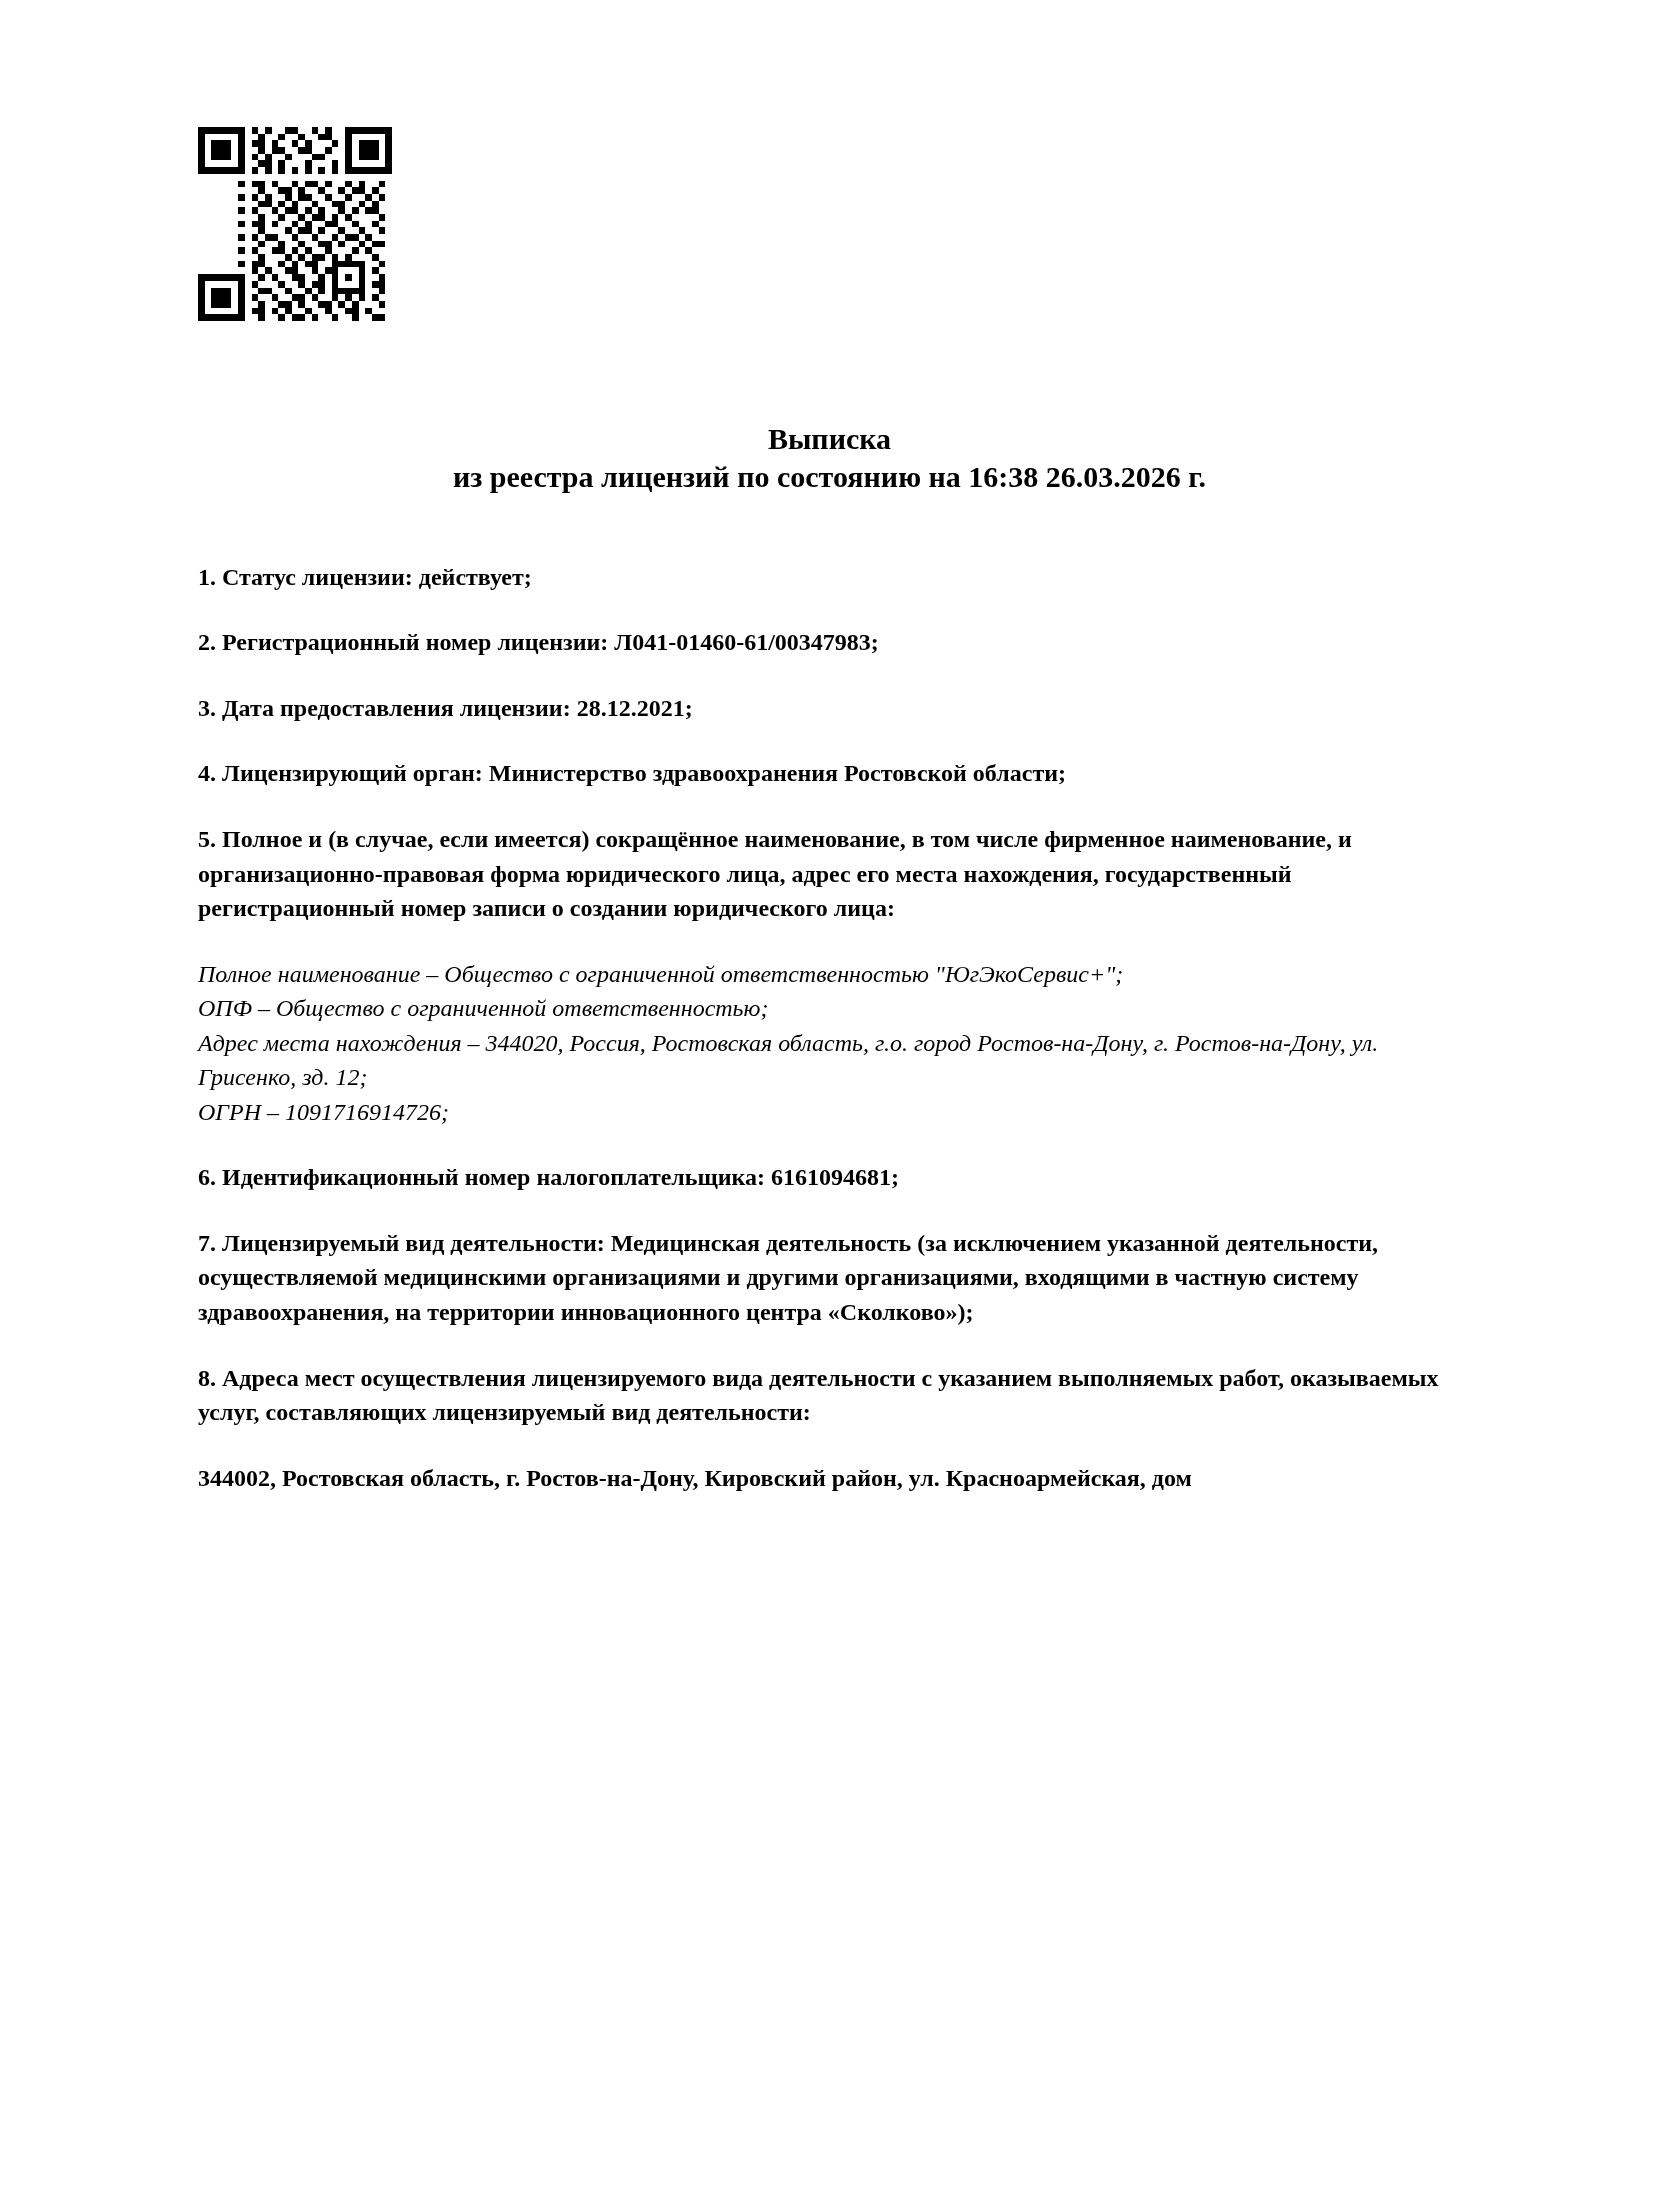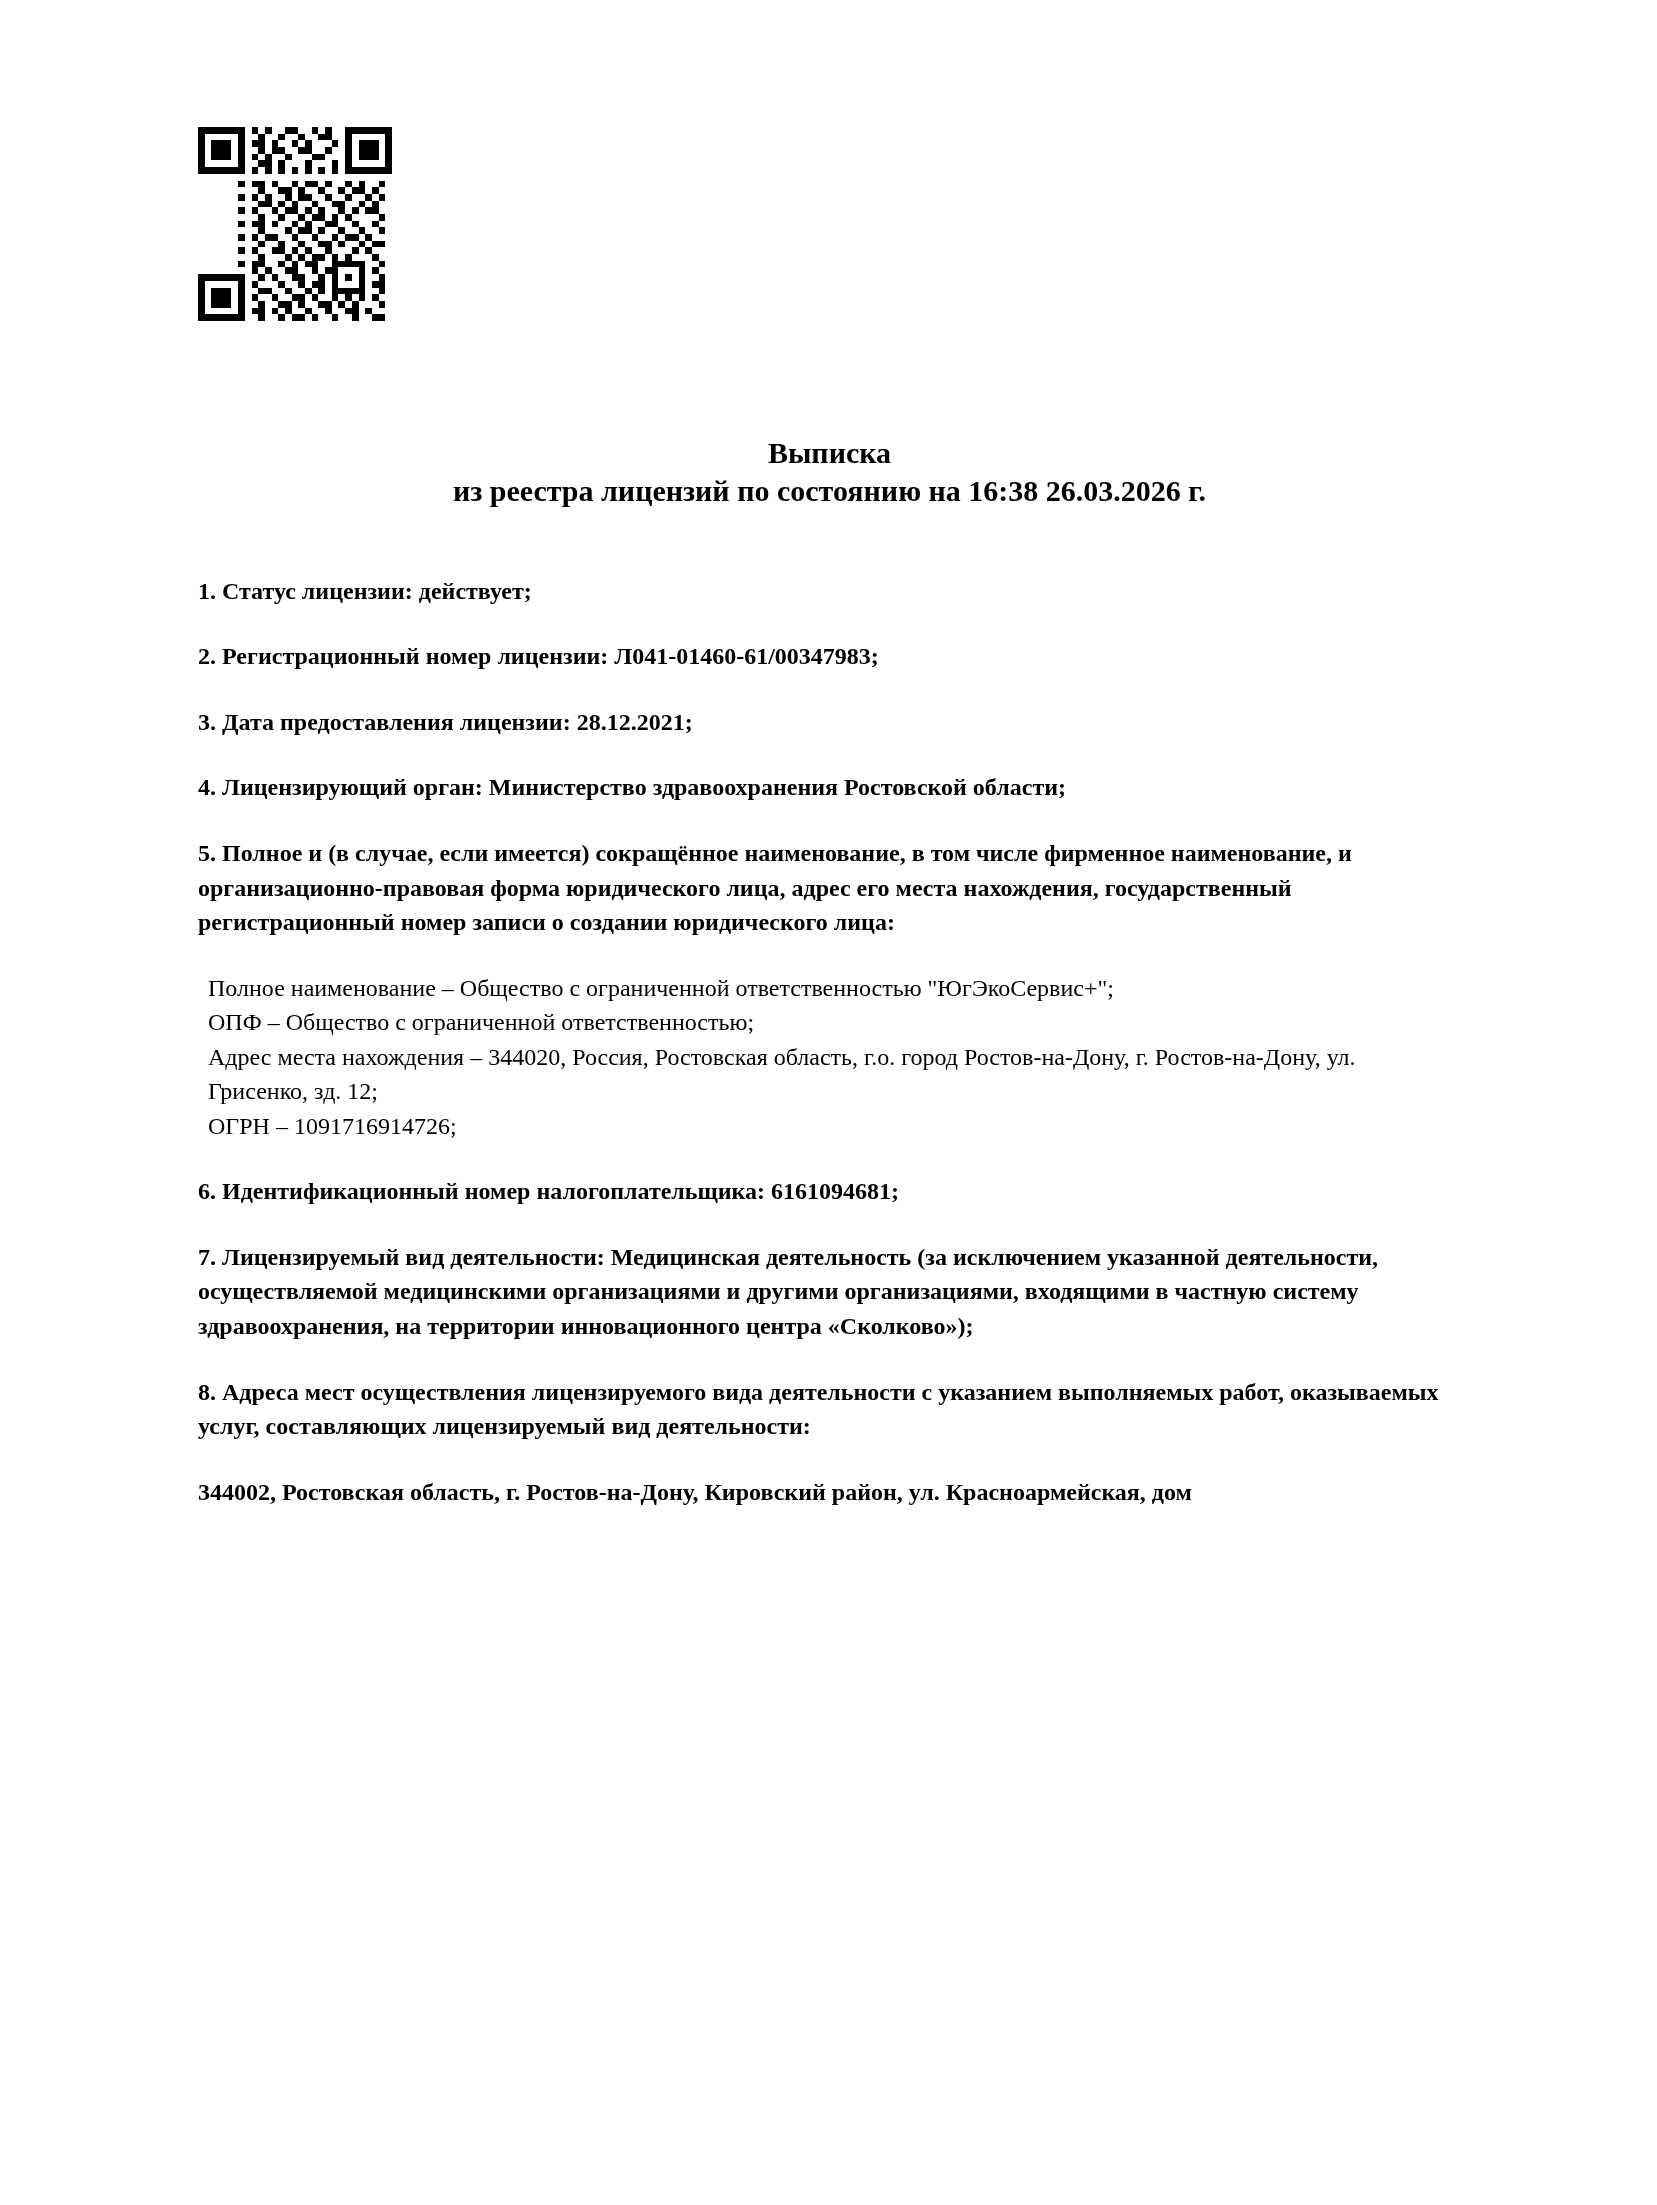--- a/index.html
+++ b/index.html
@@ -32,21 +32,21 @@
   .qr-wrap svg {
     display: block;
     width: 194px;
     height: 194px;
     image-rendering: pixelated;
     shape-rendering: crispEdges;
   }
   .content {
     position: absolute;
     left: 198px;
-    top: 434px;
+    top: 420px;
     width: 1263px;
   }
   .title {
     text-align: center;
     font-weight: bold;
     font-size: 30px;
     line-height: 1.28;
     margin: 0;
   }
   .title .line2 {
@@ -64,21 +64,22 @@
     line-height: 1.44;
     text-align: left;
   }
   .para {
     margin: 0 0 31px 0;
     font-size: 24px;
     line-height: 1.44;
     font-weight: bold;
   }
   .para-group {
-    margin: 0 0 31px 10px;
+    margin: 0 0 31px 0;
+    font-style: italic;
   }
   .para-group .sub {
     margin: 0;
     font-size: 24px;
     line-height: 1.44;
   }
 </style>
 </head>
 <body>
 

